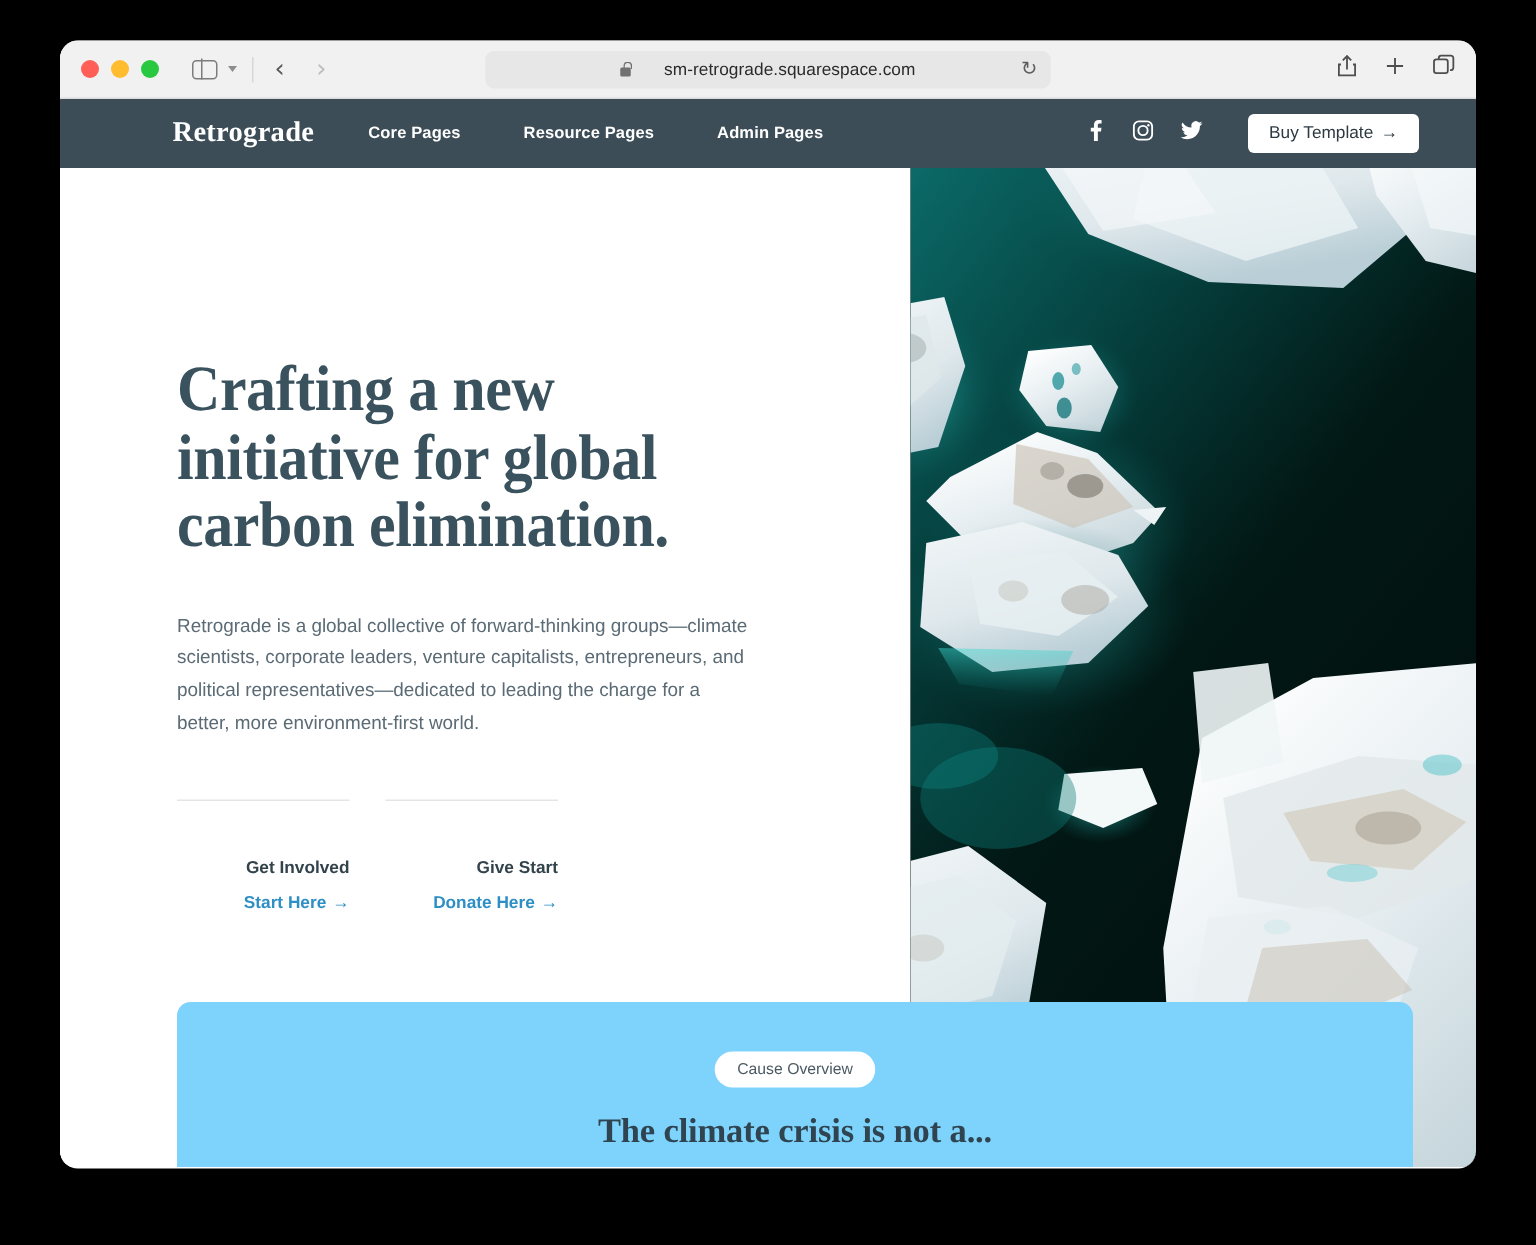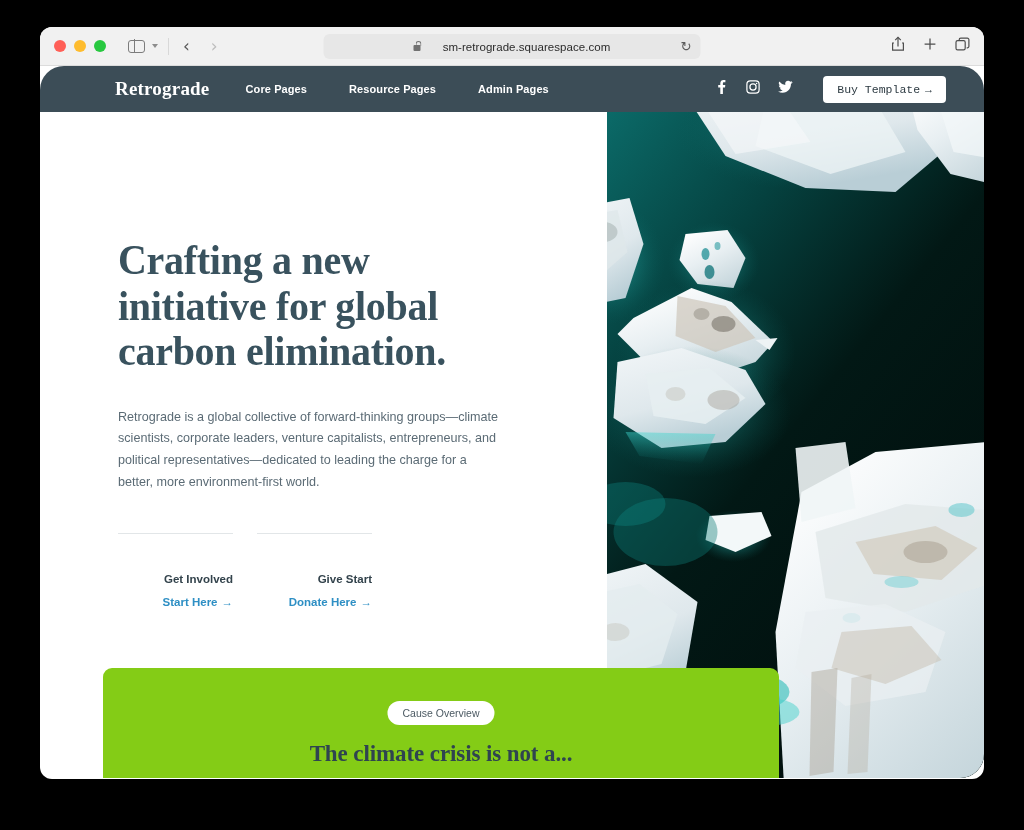--- a/index.html
+++ b/index.html
@@ -142,21 +142,20 @@
     gap: 18px;
   }
   .tb-icon { color: #4e4e4e; display: block; }
 
   
   #viewport {
     position: relative;
     height: 712px;
     background: #ffffff;
     overflow: hidden;
-    border-radius: 24px;
   }
 
   
   #site-header {
     position: relative;
     height: 46px;
     background: #3c4d57;
     display: flex;
     align-items: center;
     padding: 0 38px 0 75px;
@@ -191,21 +190,21 @@
     align-items: center;
     gap: 18px;
   }
   .social-icon { color: #ffffff; display: block; }
 
   #buy-template-btn {
     margin-left: 12px;
     background: #ffffff;
     border-radius: 4px;
     padding: 7px 14px;
-    font-family: Liberation Mono, monospace;
+    font-family: Liberation Sans, sans-serif;
     font-size: 11.5px;
     color: #2d3a42;
     white-space: nowrap;
     display: flex;
     align-items: center;
     gap: 5px;
   }
 
   
   #hero {
@@ -274,25 +273,25 @@
     flex: 1;
     position: relative;
     overflow: hidden;
     background: #02120f;
   }
   #hero-image svg { display: block; width: 100%; height: 100%; }
 
   
   #cause-panel {
     position: absolute;
-    left: 63px;
+    left: 78px;
     bottom: -32px;
-    width: 676px;
+    width: 824px;
     height: 142px;
-    background: #84cc16;
+    background: #7dd3fc;
     border-radius: 9px 9px 0 0;
     z-index: 10;
   }
 
   #cause-badge {
     position: absolute;
     left: 50%;
     transform: translateX(-50%);
     top: 33px;
     background: #ffffff;

